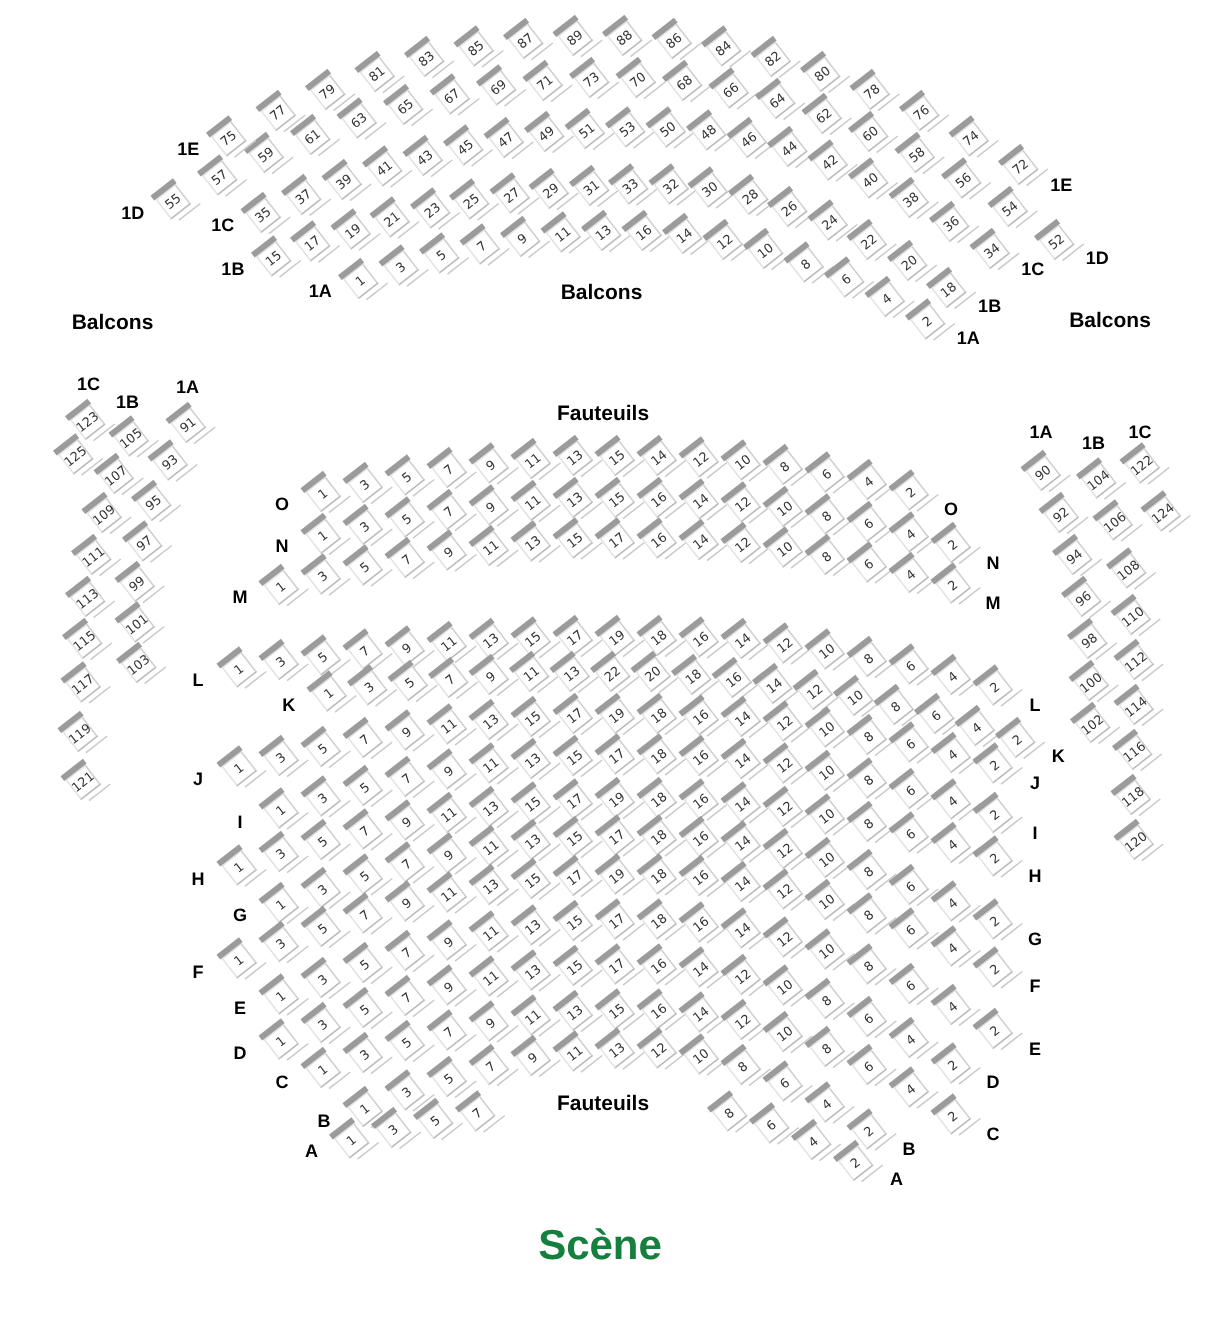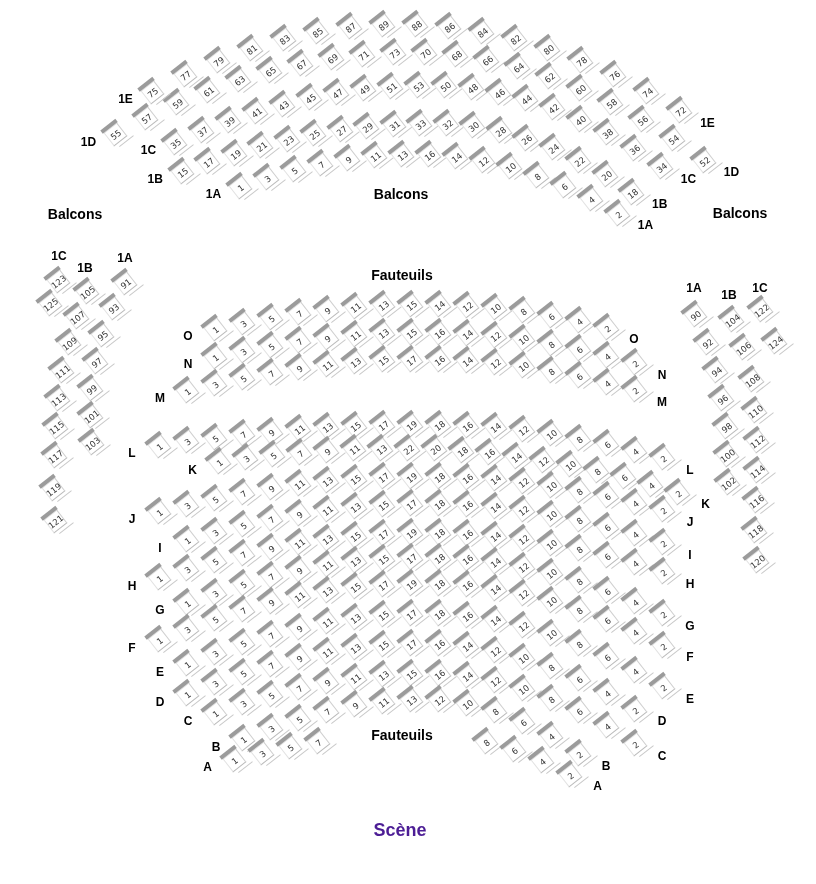--- a/index.html
+++ b/index.html
@@ -7,21 +7,21 @@
           font-family:"Liberation Sans", sans-serif;}
   .seat{position:absolute;width:17px;height:17px;background:#fff;
         border:1px solid #e2e2e2;border-bottom:1px solid #b9b9b9;border-right:1px solid #cfcfcf;
         display:flex;align-items:center;justify-content:center;
         font-family:"DejaVu Sans", sans-serif;font-size:8.5px;color:#333;
         box-sizing:border-box;}
   .seat::before{content:"";position:absolute;top:-5px;left:-2px;right:-2px;height:4px;background:#9b9b9b;}
   .seat::after{content:"";position:absolute;bottom:-5px;left:3px;right:-6px;height:1px;background:#c9c9c9;}
   .rowlab{position:absolute;transform:translate(-50%,-50%);font-weight:bold;font-size:12px;color:#000;white-space:nowrap;}
   .seclab{position:absolute;transform:translate(-50%,-50%);font-weight:bold;font-size:14px;color:#000;white-space:nowrap;}
-  .stagelab{position:absolute;transform:translate(-50%,-50%);font-weight:bold;font-size:18px;color:#4c1d95;white-space:nowrap;}
+  .stagelab{position:absolute;transform:translate(-50%,-50%);font-weight:bold;font-size:28px;color:#15803d;white-space:nowrap;}
 </style>
 </head>
 <body>
 
 <div class="canvas">
   <div class="seclab" style="left:75px;top:214px">Balcons</div>
   <div class="seclab" style="left:401px;top:194px">Balcons</div>
   <div class="seclab" style="left:740px;top:213px">Balcons</div>
   <div class="seclab" style="left:402px;top:275px">Fauteuils</div>
   <div class="seclab" style="left:402px;top:735px">Fauteuils</div>

